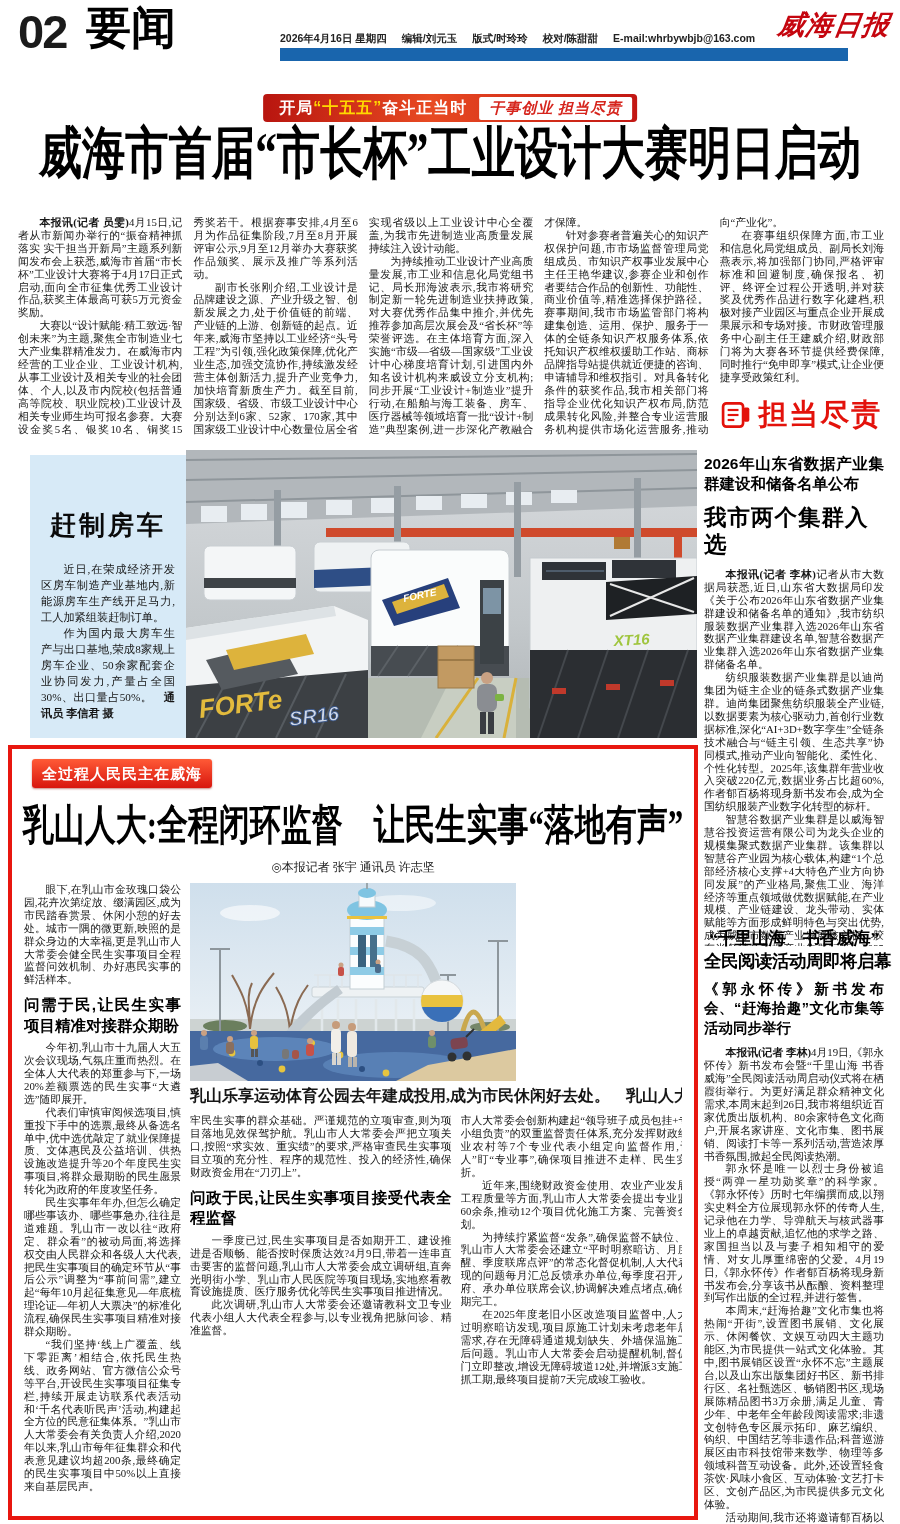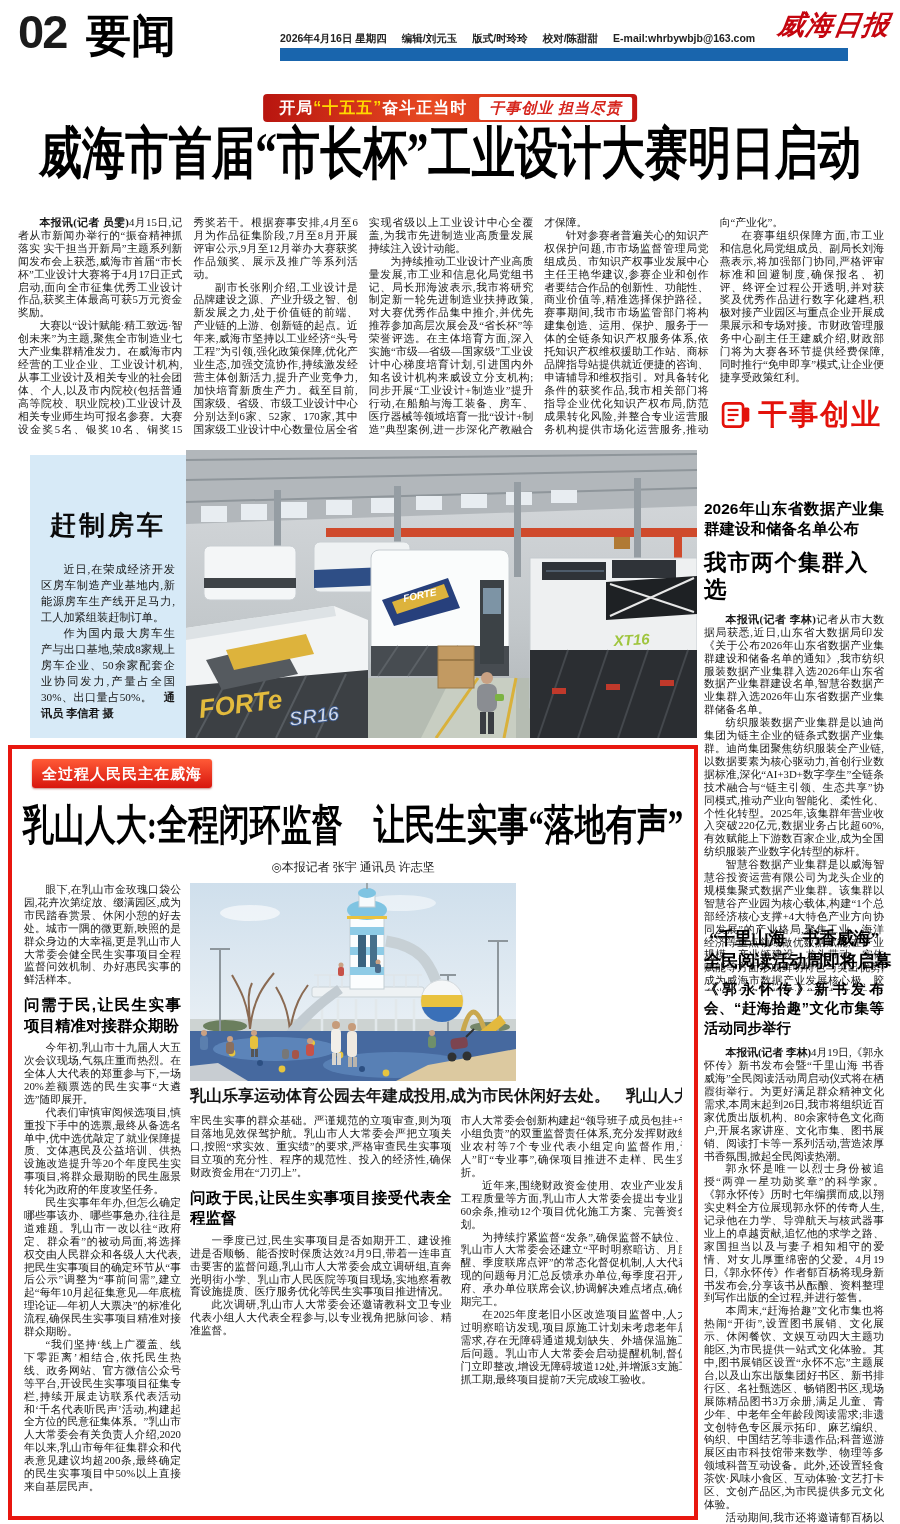--- a/index.html
+++ b/index.html
@@ -3,21 +3,21 @@
 <meta charset="utf-8">
 <style>
   html,body{margin:0;padding:0;background:#e9e9e9;}
   .page{position:relative;width:900px;height:1524px;background:#fff;margin:0 auto;overflow:hidden;
         font-family:"Liberation Serif","DejaVu Serif",serif;color:#161616;}
   p{margin:0;}
   .ind{text-indent:2em;}
 
   
   .pageno{position:absolute;left:18px;top:8px;font:800 47px/1 "Liberation Sans","DejaVu Sans",sans-serif;color:#1b1b1b;letter-spacing:-2px;}
-  .secttl{position:absolute;left:86px;top:14px;font-weight:900;font-size:45px;line-height:1;color:#000;}
+  .secttl{position:absolute;left:86px;top:6px;font-weight:900;font-size:45px;line-height:1;color:#000;}
   .dateline{position:absolute;left:280px;top:33px;display:flex;gap:15px;font:bold 10.5px/1 "Liberation Sans","DejaVu Sans",sans-serif;color:#222;}
   .bluebar{position:absolute;left:280px;top:48px;width:568px;height:13px;background:#1965ad;}
   .masthead{position:absolute;left:778px;top:12px;font-style:italic;font-weight:900;font-size:27px;line-height:1;
             color:#c5060f;transform:skewX(-8deg);letter-spacing:1px;}
 
   
   .banner{position:absolute;top:94px;left:50%;transform:translateX(-50%);display:flex;align-items:center;height:28px;
           background:linear-gradient(90deg,#b8150f,#e84a22 45%,#c21713);border-radius:4px;padding:0 5px 0 16px;white-space:nowrap;}
   .banner .bl{font:bold 16px/1 "Liberation Sans","DejaVu Sans",sans-serif;color:#fff;letter-spacing:1px;}
   .banner .hl{color:#ffd900;}
@@ -31,21 +31,21 @@
   .stamp .stxt{font:900 29px/1 "Liberation Sans","DejaVu Sans",sans-serif;letter-spacing:2px;color:#e3120b;}
 
   
   .rvbox{position:absolute;left:30px;top:455px;width:156px;height:283px;background:#d7eaf7;box-sizing:border-box;padding:0 11px;}
   .rv-title{font-weight:900;font-size:26px;line-height:1;letter-spacing:3px;text-align:center;padding:58px 0 22px;color:#0a0a0a;}
   .rvbox p{font-size:11.2px;line-height:16px;text-align:justify;}
   .factory{position:absolute;left:186px;top:450px;width:511px;height:288px;overflow:hidden;}
 
   
   .cluster{position:absolute;left:704px;top:454px;width:180px;}
-  .cluster .kicker{font:bold 15.5px/1.32 "Liberation Sans","DejaVu Sans",sans-serif;color:#000;text-align:justify;margin-top:45px;}
+  .cluster .kicker{font:bold 15.5px/1.32 "Liberation Sans","DejaVu Sans",sans-serif;color:#000;text-align:justify;}
   .cluster .chead{font-weight:900;font-size:22.5px;line-height:1.2;letter-spacing:1px;margin:9px 0 10px;color:#000;}
   .cluster .body{font-size:10.8px;line-height:12.9px;text-align:justify;height:378px;overflow:hidden;}
 
   
   .reading{position:absolute;left:704px;top:927px;width:180px;}
   .reading .t1,.reading .t2{font-weight:900;font-size:17.5px;line-height:23px;text-align:center;white-space:nowrap;letter-spacing:-0.5px;color:#000;}
   .reading .sub{font:bold 14.5px/1.34 "Liberation Sans","DejaVu Sans",sans-serif;margin:7px 0 8px;text-align:justify;color:#000;}
   .reading .body{font-size:10.8px;line-height:12.9px;text-align:justify;height:485px;overflow:hidden;}
 
   
@@ -111,21 +111,21 @@
       <p>向“产业化”。</p>
       <p class="ind">在赛事组织保障方面,市工业和信息化局党组成员、副局长刘海燕表示,将加强部门协同,严格评审标准和回避制度,确保报名、初评、终评全过程公开透明,并对获奖及优秀作品进行数字化建档,积极对接产业园区与重点企业开展成果展示和专场对接。市财政管理服务中心副主任王建威介绍,财政部门将为大赛各环节提供经费保障,同时推行“免申即享”模式,让企业便捷享受政策红利。</p>
       <div class="stamp">
         <svg width="30" height="30" viewBox="0 0 36 36">
           <rect x="2.5" y="4" width="24" height="28" rx="4" fill="none" stroke="#e3120b" stroke-width="3.2"></rect>
           <line x1="8" y1="12" x2="21" y2="12" stroke="#e3120b" stroke-width="2.6"></line>
           <line x1="8" y1="18" x2="21" y2="18" stroke="#e3120b" stroke-width="2.6"></line>
           <line x1="8" y1="24" x2="16" y2="24" stroke="#e3120b" stroke-width="2.6"></line>
           <rect x="27" y="9" width="7" height="17" rx="2" fill="#e3120b"></rect>
         </svg>
-        <span class="stxt">干事创业</span>
+        <span class="stxt">担当尽责</span>
       </div>
     </div>
   </div>
 
   <div class="rvbox">
     <div class="rv-title">赶制房车</div>
     <p class="ind">近日,在荣成经济开发区房车制造产业基地内,新能源房车生产线开足马力,工人加紧组装赶制订单。</p>
     <p class="ind"><span>作为国内最大房车生产与出口基地,荣成8家规上房车企业、50余家配套企业协同发力,产量占全国30%、出口量占50%。</span>　<b>通讯员 李信君 摄</b></p>
   </div>
 
@@ -240,21 +240,21 @@
         <rect x="309" y="244" width="9" height="7" rx="2" fill="#7cb342"></rect>
       </g>
     </svg>
   </div>
 
   <div class="cluster">
     <div class="kicker">2026年山东省数据产业集群建设和储备名单公布</div>
     <div class="chead">我市两个集群入选</div>
     <div class="body">
       <p class="ind"><b>本报讯(记者 李林)</b><span>记者从市大数据局获悉,近日,山东省大数据局印发《关于公布2026年山东省数据产业集群建设和储备名单的通知》,我市纺织服装数据产业集群入选2026年山东省数据产业集群建设名单,智慧谷数据产业集群入选2026年山东省数据产业集群储备名单。</span></p>
-      <p class="ind">纺织服装数据产业集群是以迪尚集团为链主企业的链条式数据产业集群。迪尚集团聚焦纺织服装全产业链,以数据要素为核心驱动力,首创行业数据标准,深化“AI+3D+数字孪生”全链条技术融合与“链主引领、生态共享”协同模式,推动产业向智能化、柔性化、个性化转型。2025年,该集群年营业收入突破220亿元,数据业务占比超60%,有效赋能上下游数百家企业,成为全国纺织服装产业数字化转型的标杆。</p>
+      <p class="ind">纺织服装数据产业集群是以迪尚集团为链主企业的链条式数据产业集群。迪尚集团聚焦纺织服装全产业链,以数据要素为核心驱动力,首创行业数据标准,深化“AI+3D+数字孪生”全链条技术融合与“链主引领、生态共享”协同模式,推动产业向智能化、柔性化、个性化转型。2025年,该集群年营业收入突破220亿元,数据业务占比超60%,作者郁百杨将现身新书发布会,成为全国纺织服装产业数字化转型的标杆。</p>
       <p class="ind">智慧谷数据产业集群是以威海智慧谷投资运营有限公司为龙头企业的规模集聚式数据产业集群。该集群以智慧谷产业园为核心载体,构建“1个总部经济核心支撑+4大特色产业方向协同发展”的产业格局,聚焦工业、海洋经济等重点领域做优数据赋能,在产业规模、产业链建设、龙头带动、实体赋能等方面形成鲜明特色与突出优势,成为威海市数据产业发展核心极、胶东半岛特色数据产业集群标杆。2025年,集群实现总产值65亿元,数据产业发展的规模效应、协同效应、赋能效应充分释放,为省数据产业集群建设提供了“威海样板”。</p>
     </div>
   </div>
 
   <div class="reading">
     <div class="t1">“千里山海　书香威海”</div>
     <div class="t2">全民阅读活动周即将启幕</div>
     <div class="sub">《郭永怀传》新书发布会、“赶海拾趣”文化市集等活动同步举行</div>
     <div class="body">
       <p class="ind"><b>本报讯(记者 李林)</b><span>4月19日,《郭永怀传》新书发布会暨“千里山海 书香威海”全民阅读活动周启动仪式将在栖霞街举行。为更好满足群众精神文化需求,本周末起到26日,我市将组织近百家优质出版机构、80余家特色文化商户,开展名家讲座、文化市集、图书展销、阅读打卡等一系列活动,营造浓厚书香氛围,掀起全民阅读热潮。</span></p>

